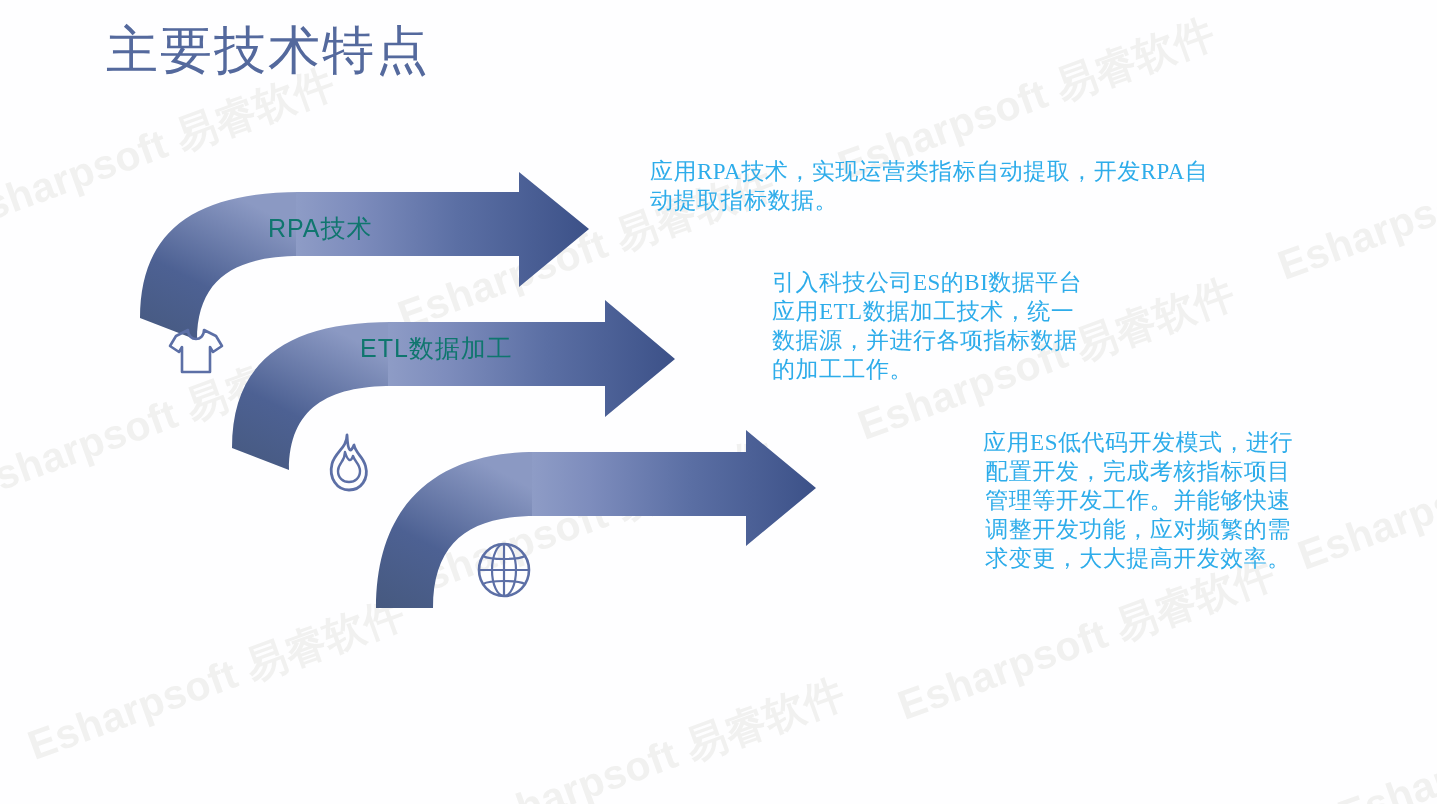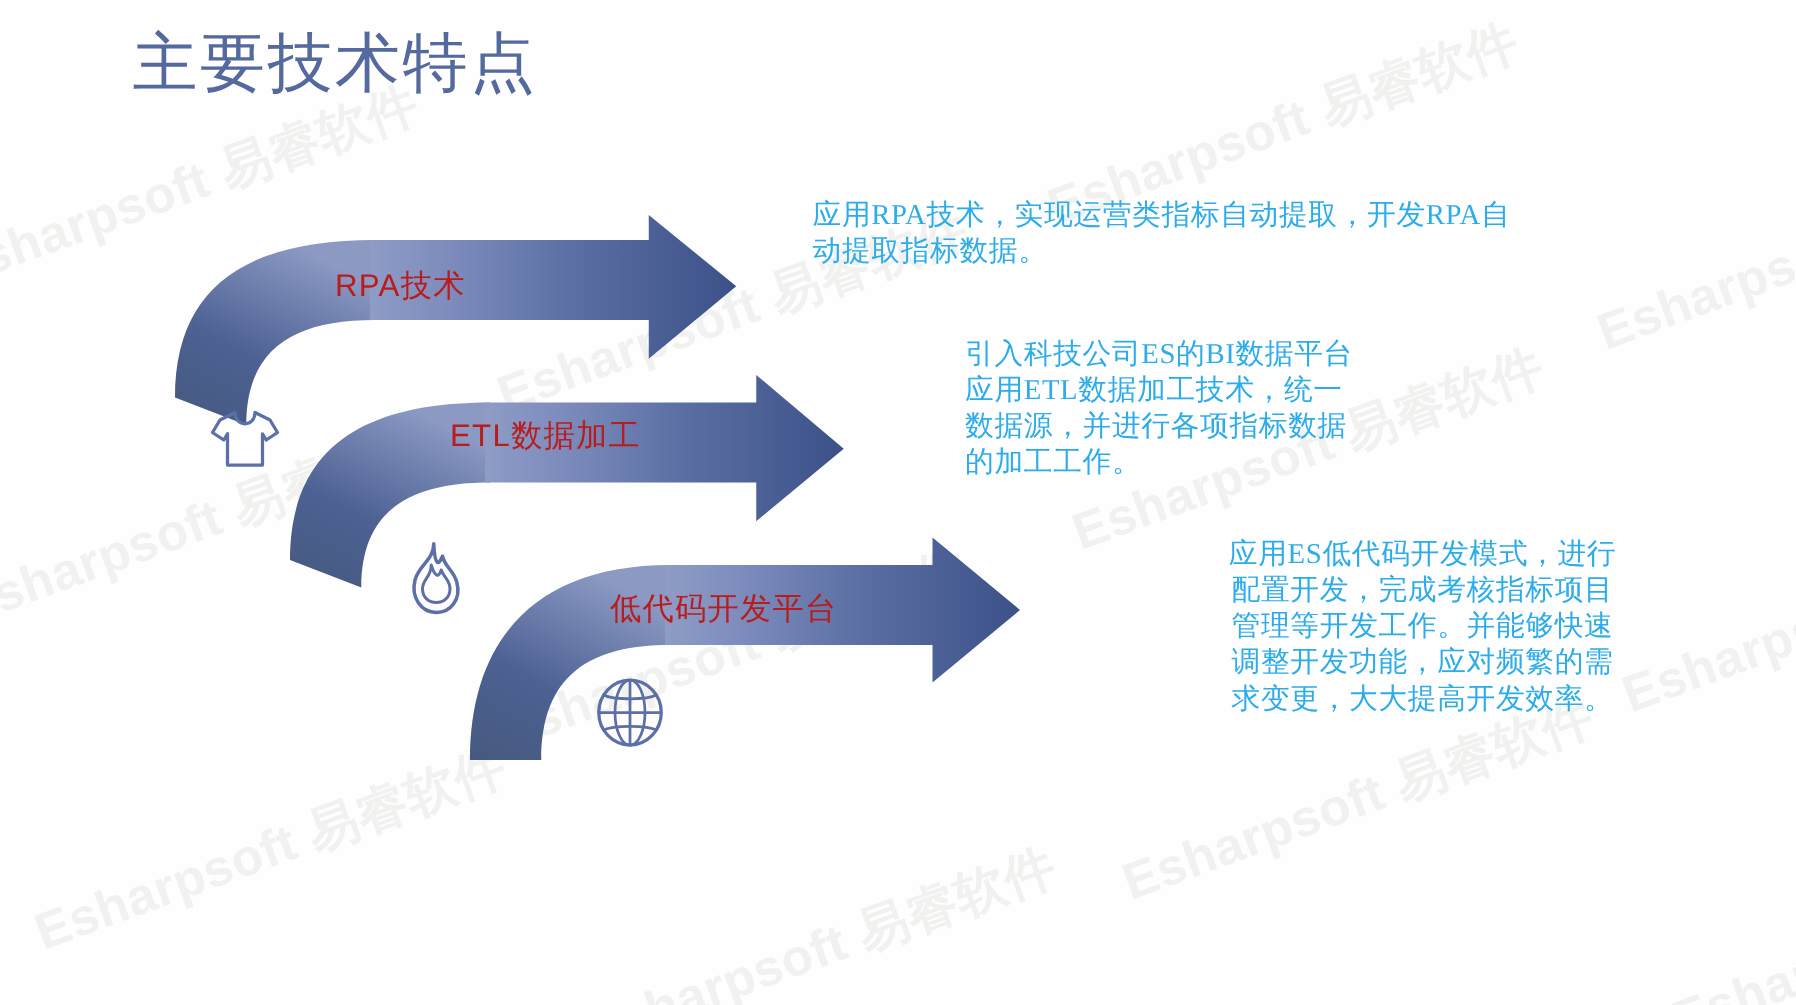--- a/index.html
+++ b/index.html
@@ -50,21 +50,21 @@
   
   #arrows {
     position:absolute; left:0; top:0;
     width:1437px; height:804px;
     z-index:3;
   }
 
   
   .arrow-label {
     position:absolute;
-    color:#b91c1c;
+    color:#0f766e;
     font-size:25px;
     font-weight:400;
     letter-spacing:1px;
     z-index:4;
     font-family:"Liberation Sans", sans-serif;
     white-space:nowrap;
   }
   #label-0 { left:268px; top:212px; }
   #label-1 { left:360px; top:332px; }
   #label-2 { left:488px; top:470px; }
@@ -163,21 +163,20 @@
     </g>
 
     <g>
       <path d="M 376,608 C 376,508 432,452 536,452 L 536,516 C 472,516 433,540 433,608 Z" fill="url(#tailC)"></path>
       <path d="M 532,452 L 746,452 L 746,430 L 816,488 L 746,546 L 746,516 L 532,516 Z" fill="url(#gradC)"></path>
     </g>
   </svg>
 
   <div class="arrow-label" id="label-0">RPA技术</div>
   <div class="arrow-label" id="label-1">ETL数据加工</div>
-  <div class="arrow-label" id="label-2">低代码开发平台</div>
 
   <div class="deco-icon" id="icon-0">
     <svg width="60" height="58" viewBox="0 0 60 58">
       <path d="M22,8 L10,14 L4,24 L13,30 L16,25 L16,50 L44,50 L44,25 L47,30 L56,24 L50,14 L38,8
                C38,14 34,17 30,17 C26,17 22,14 22,8 Z" fill="none" stroke="#5c6fa6" stroke-width="2.6" stroke-linejoin="round"></path>
     </svg>
   </div>
 
   <div class="deco-icon" id="icon-1">
     <svg width="54" height="62" viewBox="0 0 54 62">

